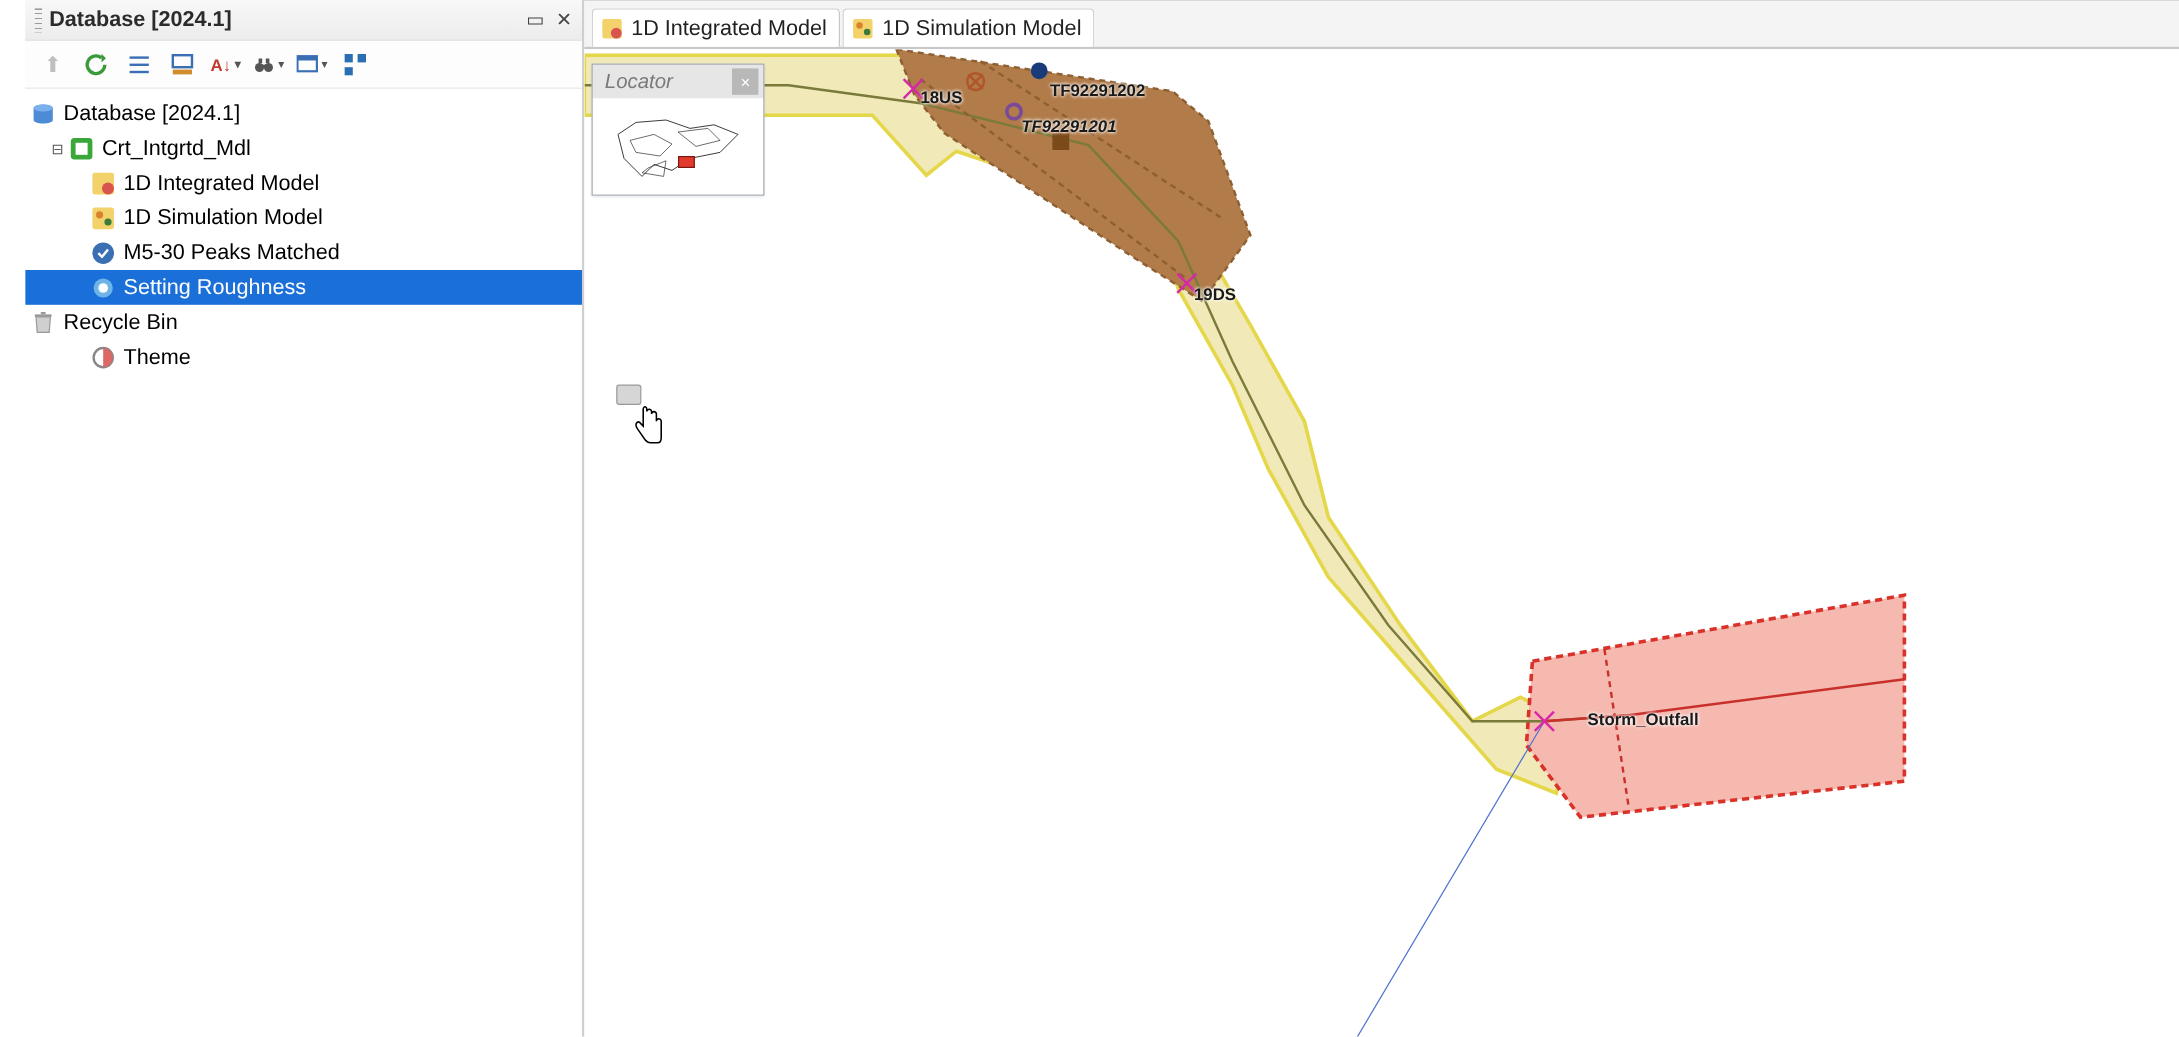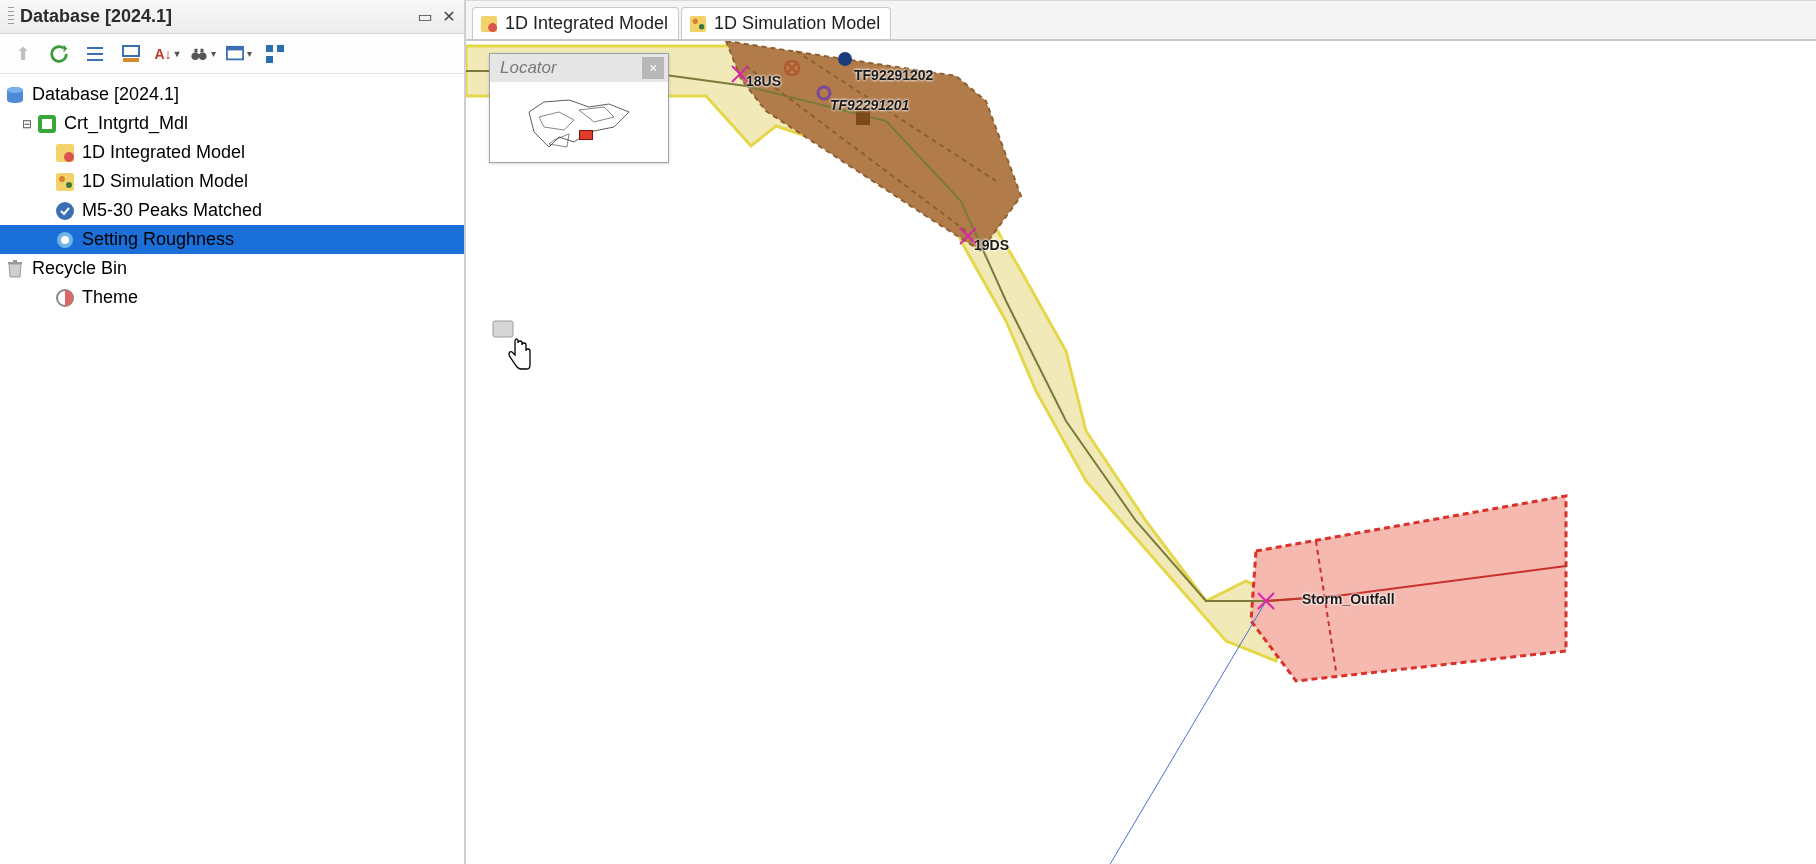--- a/index.html
+++ b/index.html
@@ -5,21 +5,21 @@
     * { box-sizing: border-box; margin: 0; padding: 0; }
     body {
       font-family: "Segoe UI", Tahoma, sans-serif;
       font-size: 15px;
       background: #fff;
       width: 1816px;
       height: 864px;
       overflow: hidden;
       position: relative;
     }
-    .main-layout { display: flex; height: 100%; }
+    .main-layout { display: flex; height: 100%; padding-left: 21px; }
     .left-panel {
       width: 466px;
       height: 100%;
       border-right: 2px solid #cfcfcf;
       display: flex;
       flex-direction: column;
       background: #fff;
     }
     .panel-titlebar {
       display: flex;
@@ -96,21 +96,21 @@
       width: 22px;
       height: 22px;
       display:inline-flex;
       align-items:center;
       justify-content:center;
       margin-right: 6px;
       font-size: 16px;
     }
     .tree-row.selected {
       background: #1a6fd8;
-      color: #000000;
+      color: #ffffff;
     }
     .indent-1 { padding-left: 20px; }
     .indent-2 { padding-left: 54px; }
 
     
     .right-panel {
       flex: 1;
       display: flex;
       flex-direction: column;
       height: 100%;
@@ -143,25 +143,24 @@
     .map-canvas {
       flex: 1;
       position: relative;
       background: #ffffff;
       overflow: hidden;
     }
     .locator {
       position: absolute;
       top: 12px;
       left: 6px;
-      width: 180px;
+      width: 144px;
       border: 1px solid #9aa3ad;
       background: #f0f0f0;
       box-shadow: 0 1px 3px rgba(0,0,0,0.15);
-      margin-left: 17px;
     }
     .locator-header {
       display:flex;
       align-items:center;
       height:28px;
       background: #e6e6e6;
       padding: 0 4px 0 10px;
       color: #7a7a7a;
       font-style: italic;
       font-size:17px;

